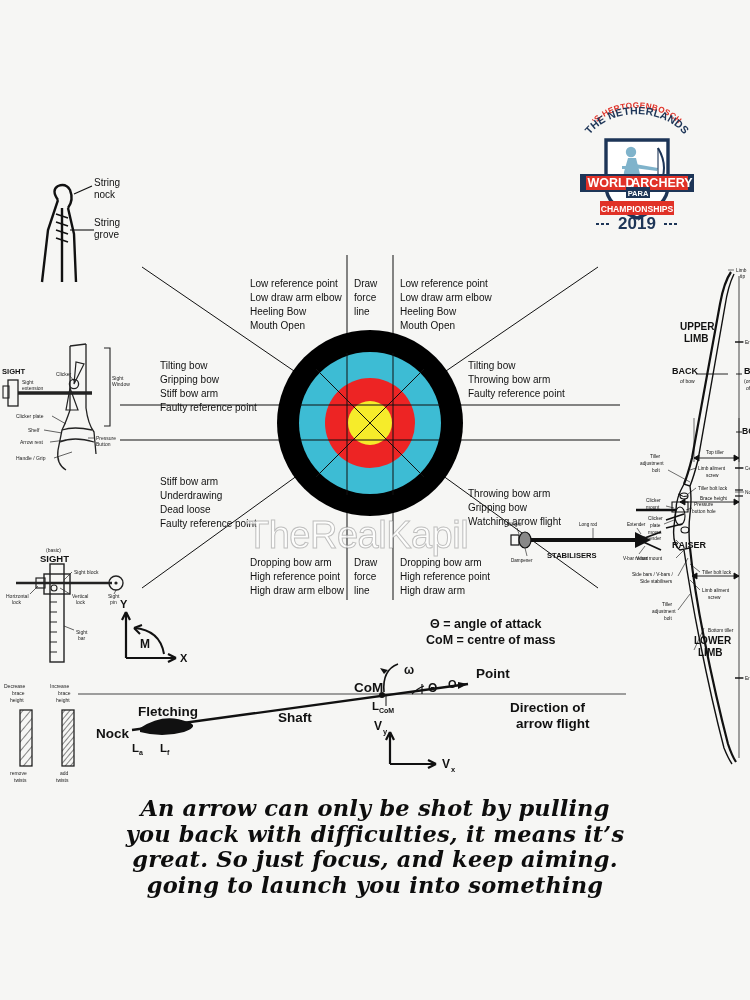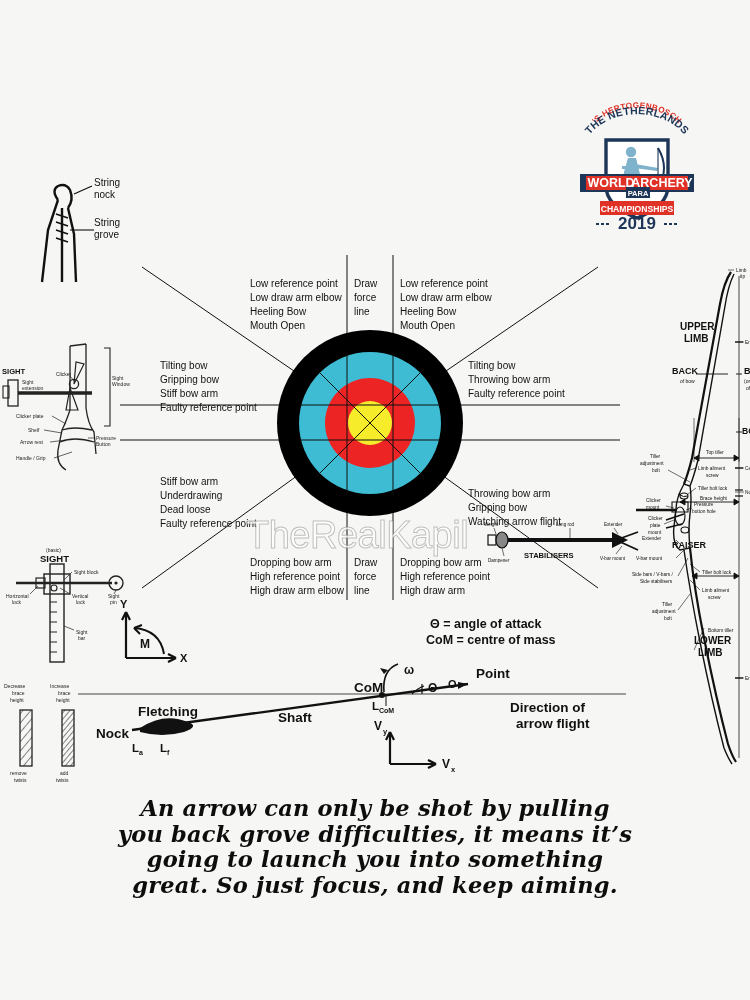--- a/index.html
+++ b/index.html
@@ -61,21 +61,21 @@
   .panel svg{display:block;}
   #panel-string{left:18px;top:178px;width:118px;height:108px;}
   #panel-riser{left:0px;top:332px;width:130px;height:140px;}
   #panel-sight{left:2px;top:540px;width:136px;height:128px;}
   #panel-brace{left:2px;top:660px;width:106px;height:124px;}
 
   
   #panel-bow{left:632px;top:258px;width:150px;height:520px;}
 
   
-  #panel-stab{left:482px;top:518px;width:160px;height:62px;}
+  #panel-stab{left:505px;top:518px;width:160px;height:62px;}
 
   
   #panel-arrow{left:78px;top:596px;width:590px;height:190px;}
 
   
   #quote{
     left:60px;top:796px;width:630px;
     text-align:center;
     font-family:"DejaVu Serif", serif;
     font-size:22.5px;
@@ -541,18 +541,18 @@
       <text x="432" y="116" font-size="13.5" font-weight="bold" fill="#111">Direction of</text>
       <text x="438" y="132" font-size="13.5" font-weight="bold" fill="#111">arrow flight</text>
 
       <text x="352" y="32" font-size="12.5" font-weight="bold" fill="#111">Θ = angle of attack</text>
       <text x="348" y="48" font-size="12.5" font-weight="bold" fill="#111">CoM = centre of mass</text>
     </svg>
   </div>
 
   <div class="abs" id="quote">
     <div>An arrow can only be shot by pulling</div>
-    <div>you back grove difficulties, it means it’s</div>
+    <div>you back with difficulties, it means it’s</div>
+    <div>great. So just focus, and keep aiming.</div>
     <div>going to launch you into something</div>
-    <div>great. So just focus, and keep aiming.</div>
   </div>
 
 </div>
 
 </body></html>

